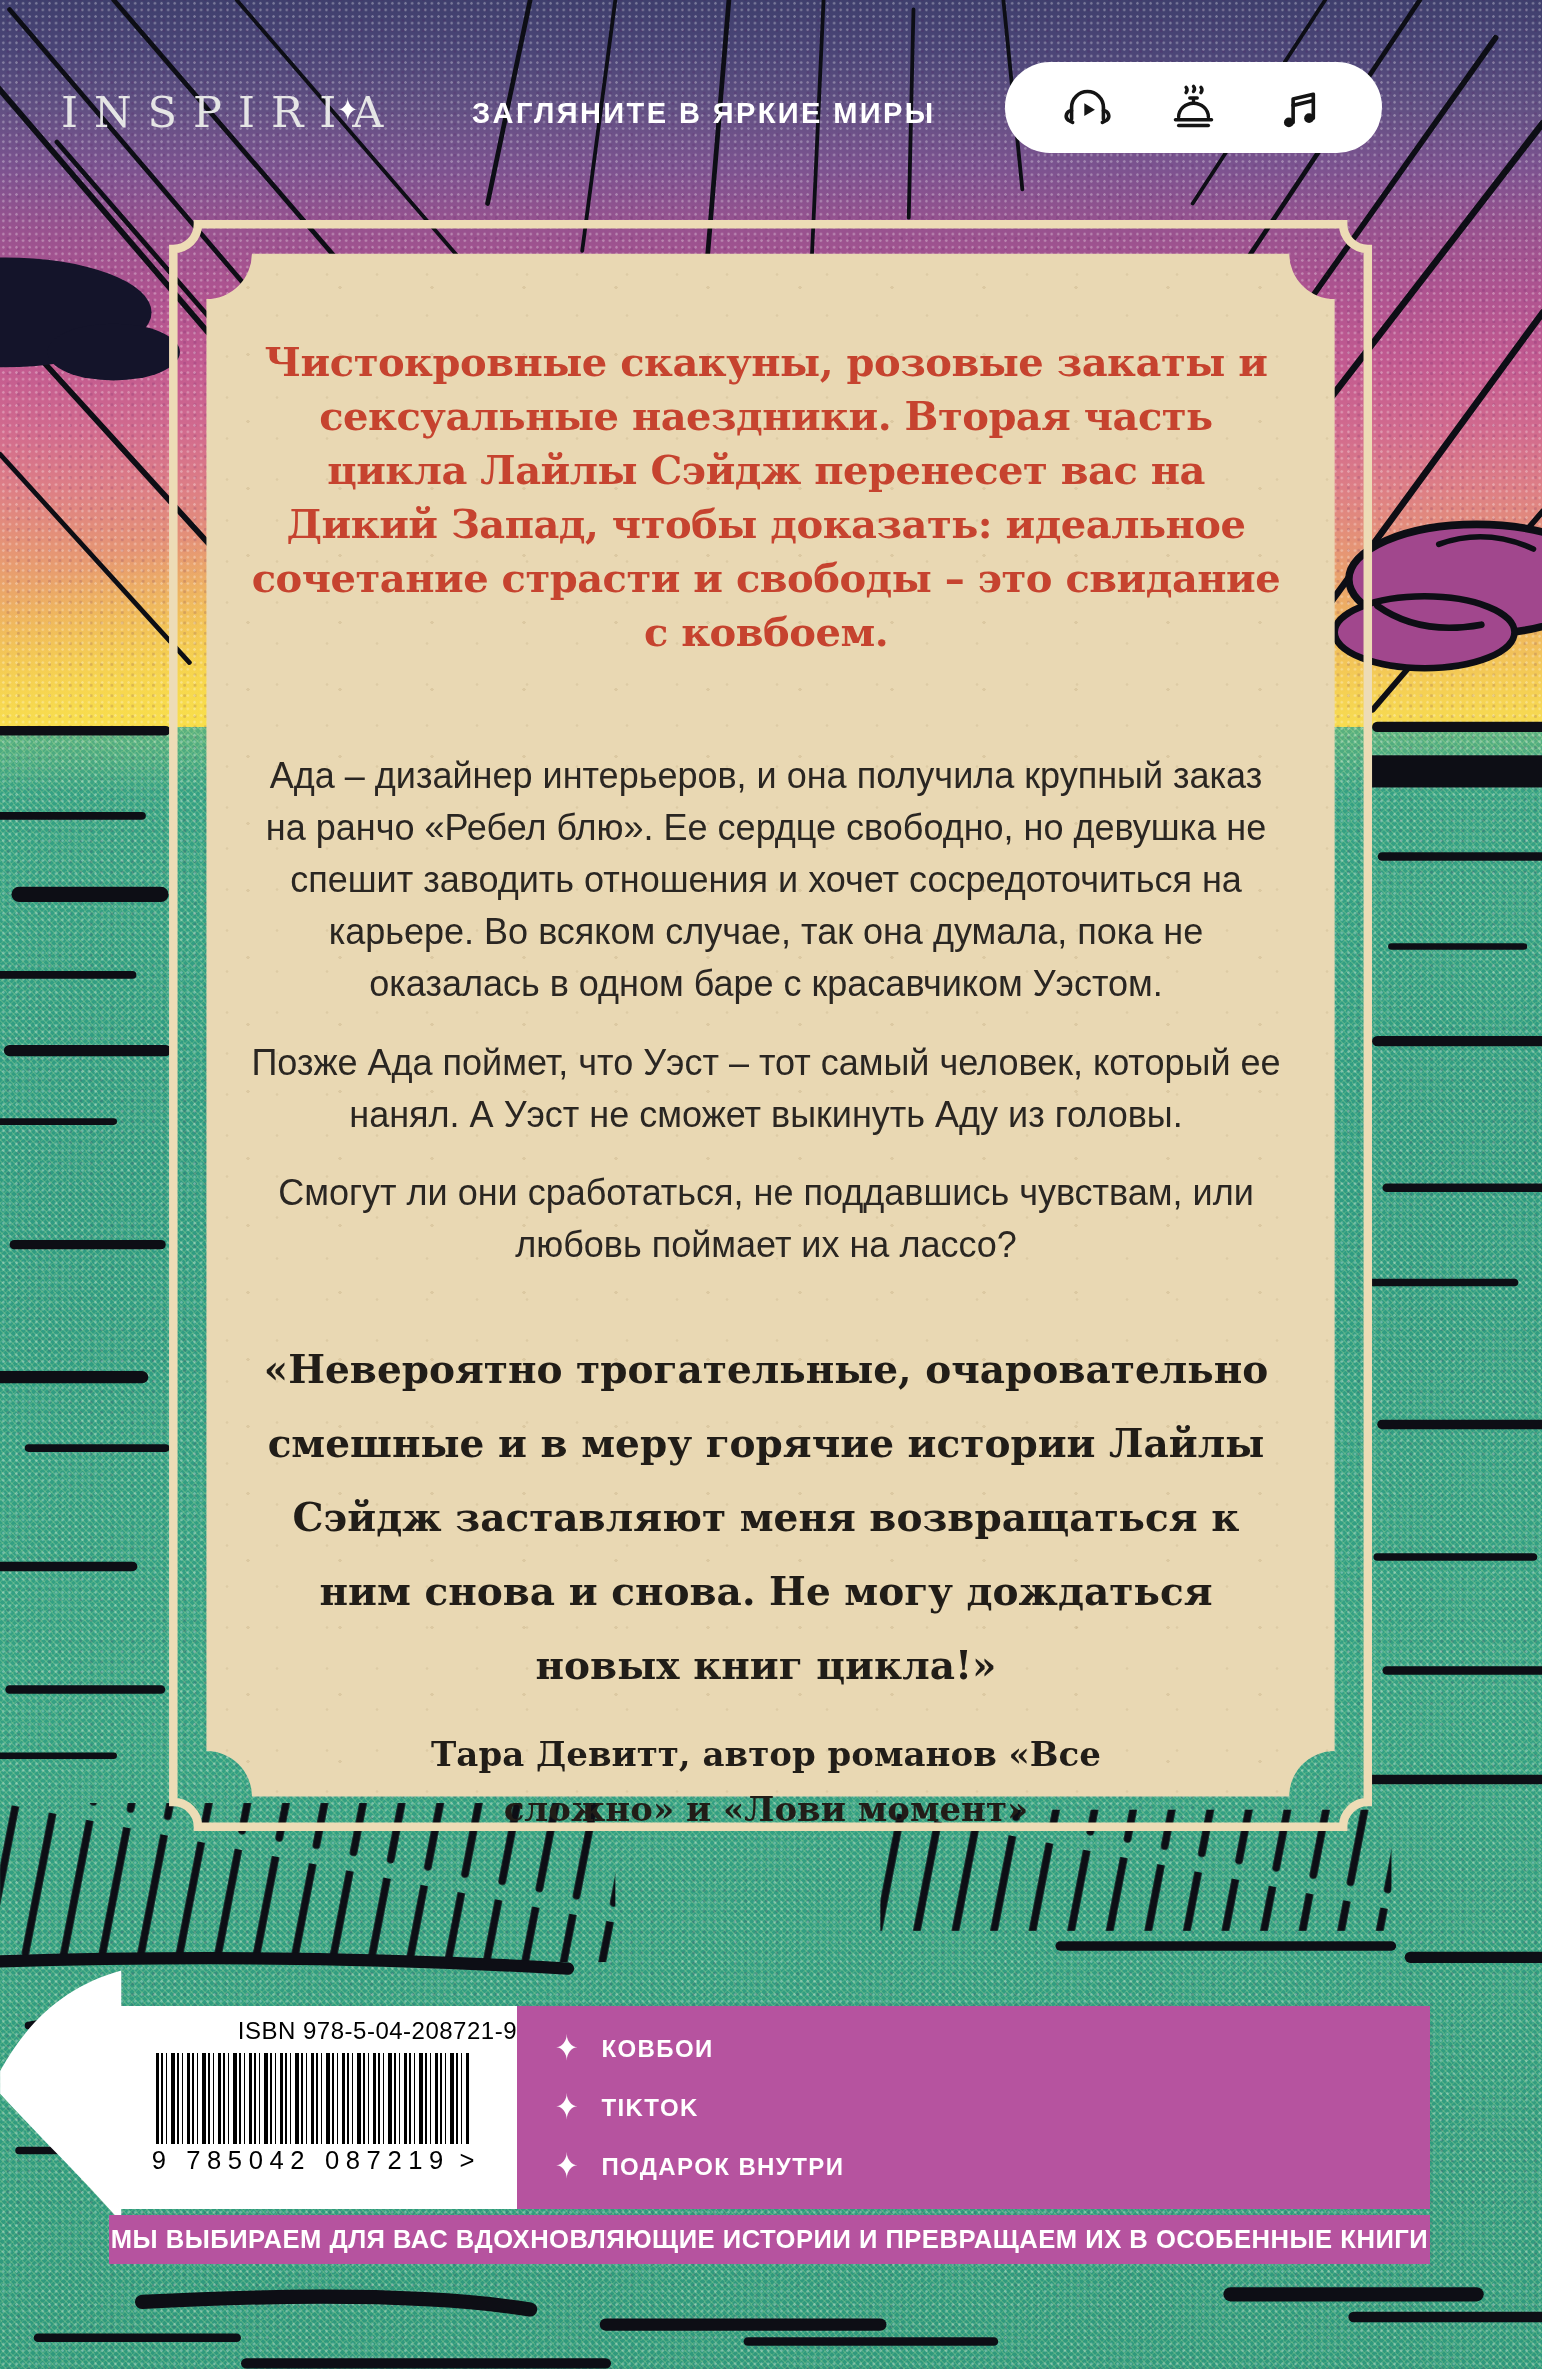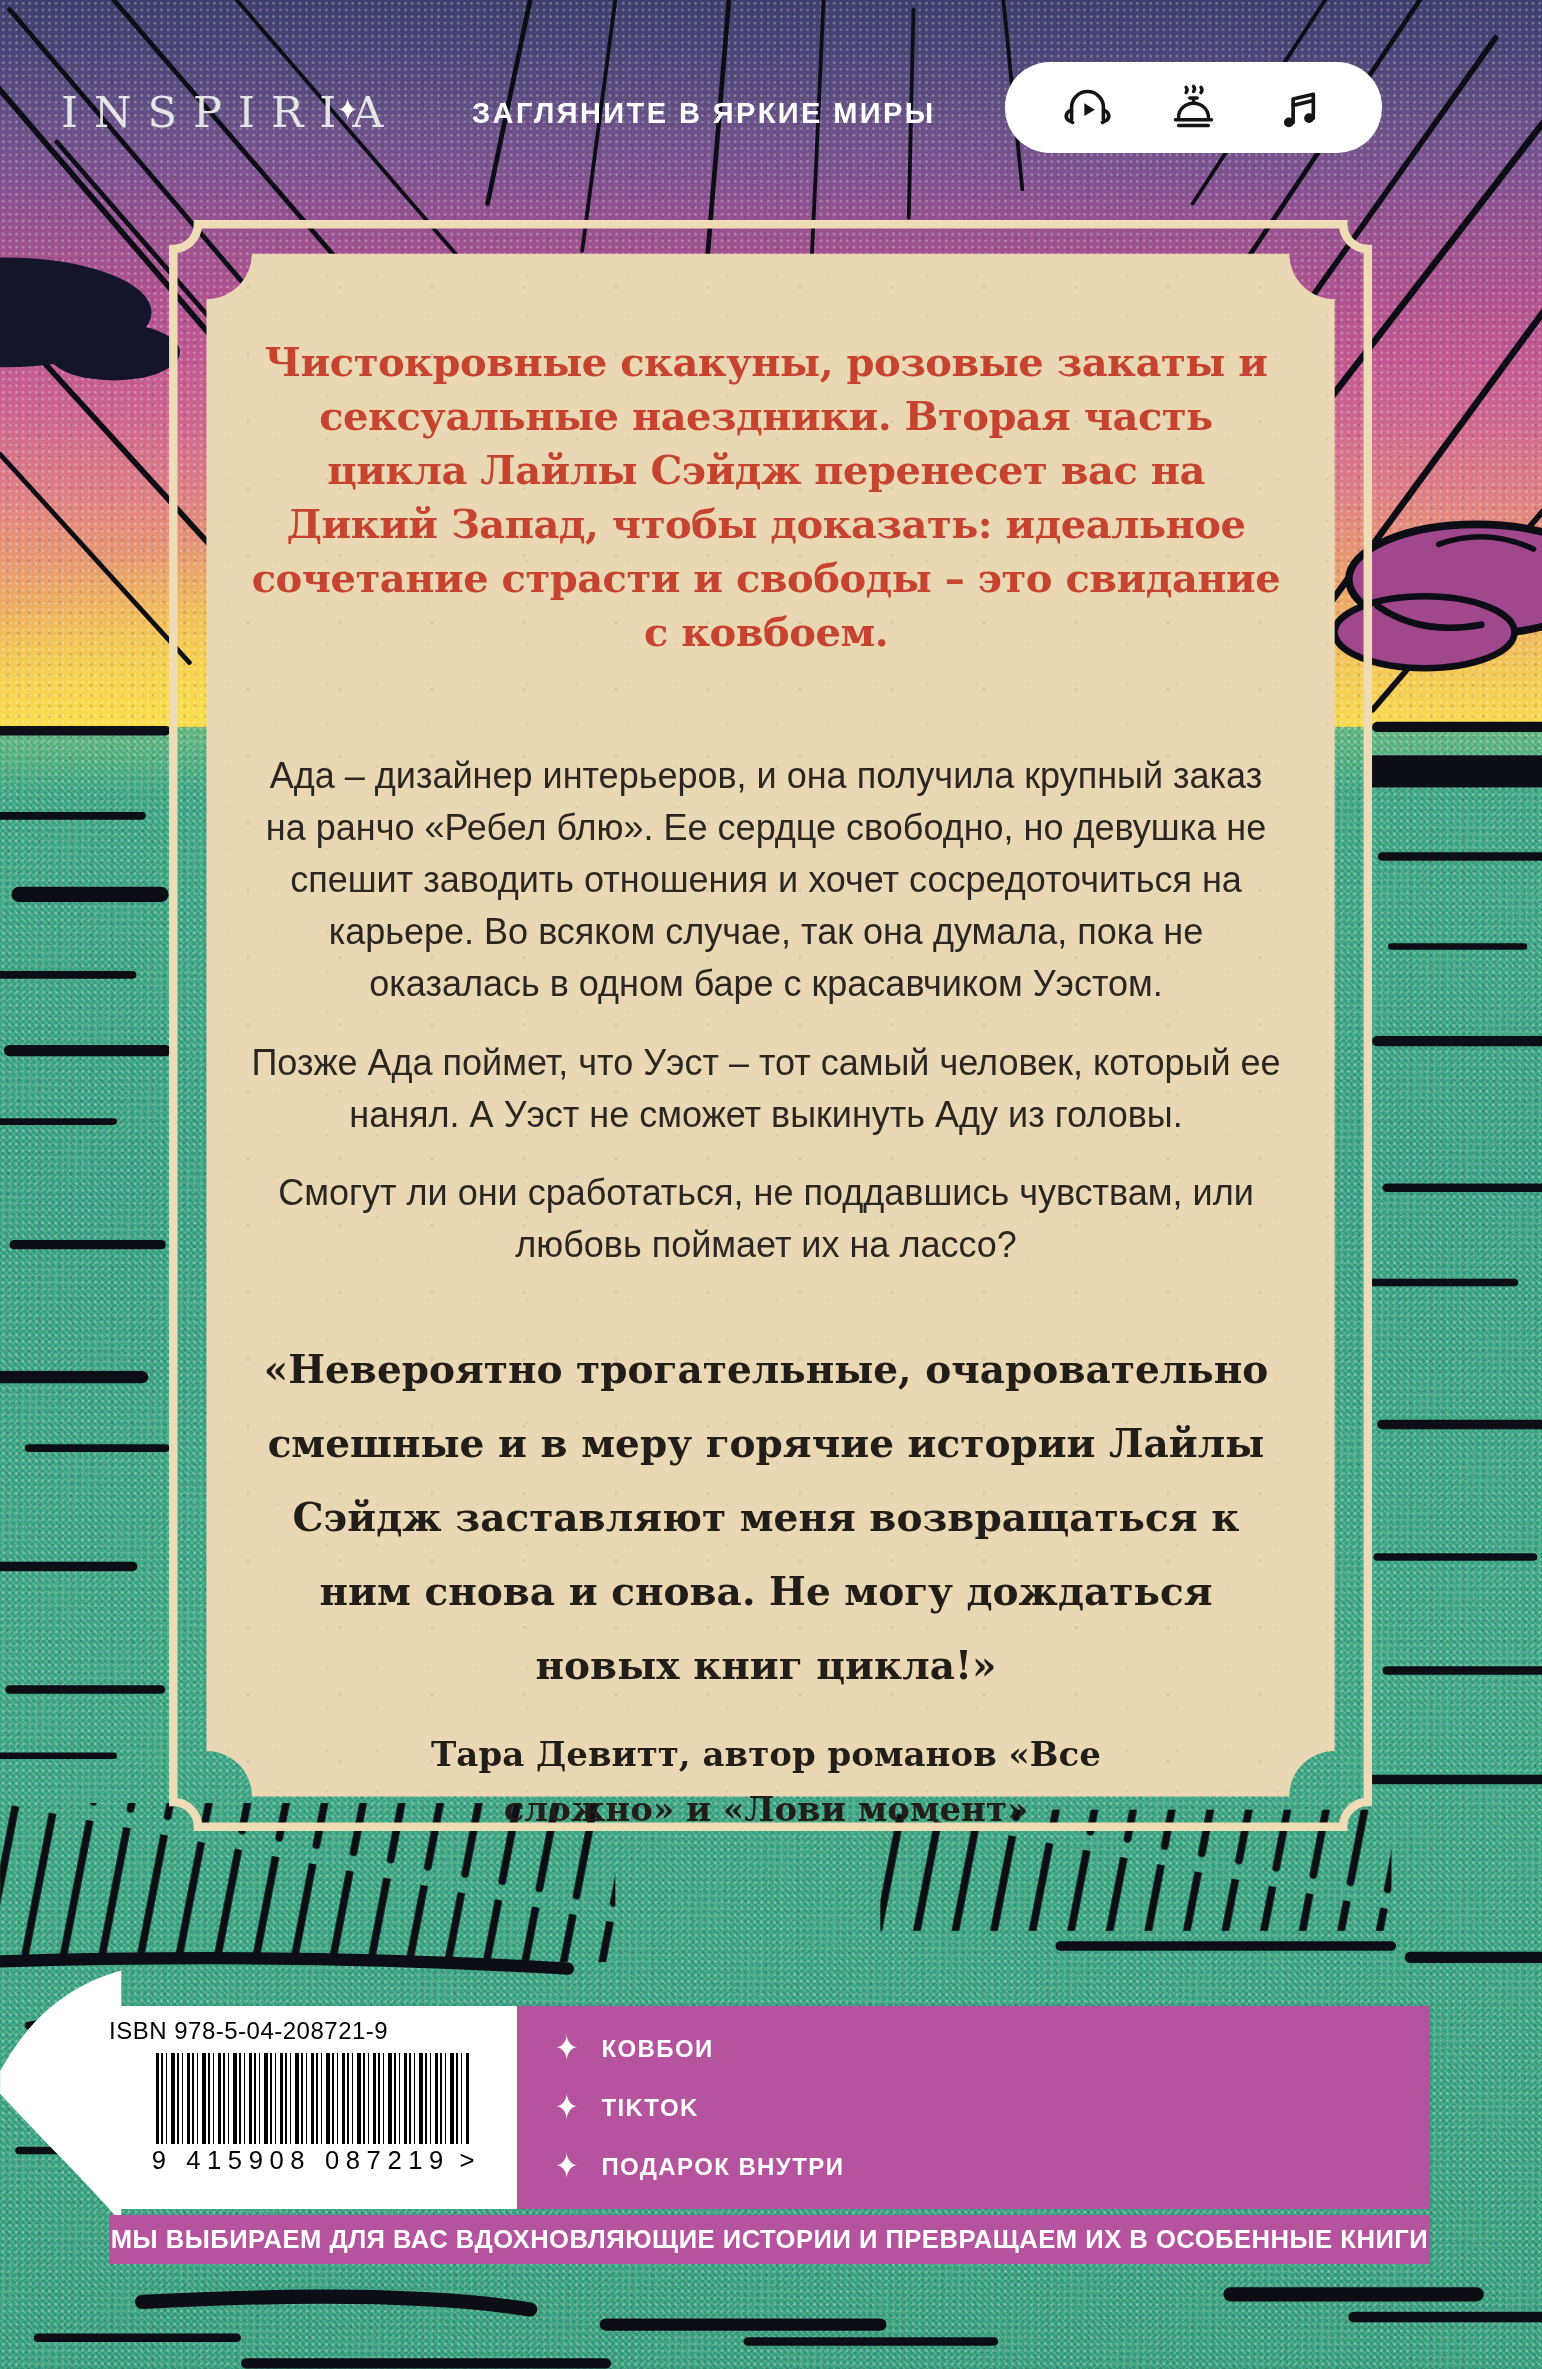--- a/index.html
+++ b/index.html
@@ -46,21 +46,21 @@
   .lead{font-family:"DejaVu Serif",serif;font-weight:bold;color:#c6432f;
     font-size:40px;line-height:54px;letter-spacing:-0.5px;margin:0 auto 91px;max-width:1032px;}
   .body-p{color:#2a2622;font-size:36px;line-height:52px;margin:0 auto 26.5px;max-width:1041px;}
   .quote{font-family:"DejaVu Serif",serif;font-weight:bold;color:#211d18;
     font-size:39px;line-height:74px;margin:61px auto 0;max-width:1069px;}
   .attribution{font-family:"DejaVu Serif",serif;font-weight:bold;color:#211d18;
     font-size:34px;line-height:55px;margin:24.6px auto 0;max-width:852px;}
 
   
   .isbn-box{position:absolute;left:109px;top:2006px;width:408px;height:203px;background:#fff;
-    box-sizing:border-box;padding-top:11.4px;text-align:left;}
+    box-sizing:border-box;padding-top:11.4px;text-align:right;}
   .isbn-label{font-size:24px;color:#000;letter-spacing:0.5px;}
   .barcode{width:314px;height:91px;margin:7.6px auto 0;position:relative;
     background:repeating-linear-gradient(90deg,
       #000 0 2.8px,#fff 2.8px 4.7px,#000 4.7px 6.6px,#fff 6.6px 10.4px,#000 10.4px 11.4px,#fff 11.4px 15px,
       #000 15px 19px,#fff 19px 21px,#000 21px 23px,#fff 23px 25.6px,#000 25.6px 27.4px,#fff 27.4px 31px);}
   .barcode-digits{width:341px;margin:1.9px auto 0;display:flex;justify-content:center;gap:9.5px;
     font-size:25.6px;color:#000;}
   .barcode-digits .digits{letter-spacing:6.6px;}
   .tags-box{position:absolute;left:517px;top:2006px;width:913px;height:203px;background:#b6539f;
     box-sizing:border-box;display:flex;flex-direction:column;justify-content:space-evenly;
@@ -211,21 +211,21 @@
     <p class="body-p">Позже Ада поймет, что Уэст – тот самый человек, который ее нанял. А Уэст не сможет выкинуть Аду из головы.</p>
     <p class="body-p">Смогут ли они сработаться, не поддавшись чувствам, или любовь поймает их на лассо?</p>
     <div class="quote">«Невероятно трогательные, очаровательно смешные и в меру горячие истории Лайлы Сэйдж заставляют меня возвращаться к ним снова и снова. Не могу дождаться новых книг цикла!»</div>
     <div class="attribution">Тара Девитт, автор романов «Все сложно» и «Лови момент»</div>
   </div>
 
   <div class="isbn-box">
     <div class="isbn-label">ISBN 978-5-04-208721-9</div>
     <div class="barcode"></div>
     <div class="barcode-digits">
-      <span class="digits">9 415908 087219</span>
+      <span class="digits">9 785042 087219</span>
       <span>&gt;</span>
     </div>
   </div>
 
   <div class="tags-box">
     <div class="tag-row">
       <span class="tag-star">✦</span>
       <span class="tag-label">КОВБОИ</span>
     </div>
     <div class="tag-row">

